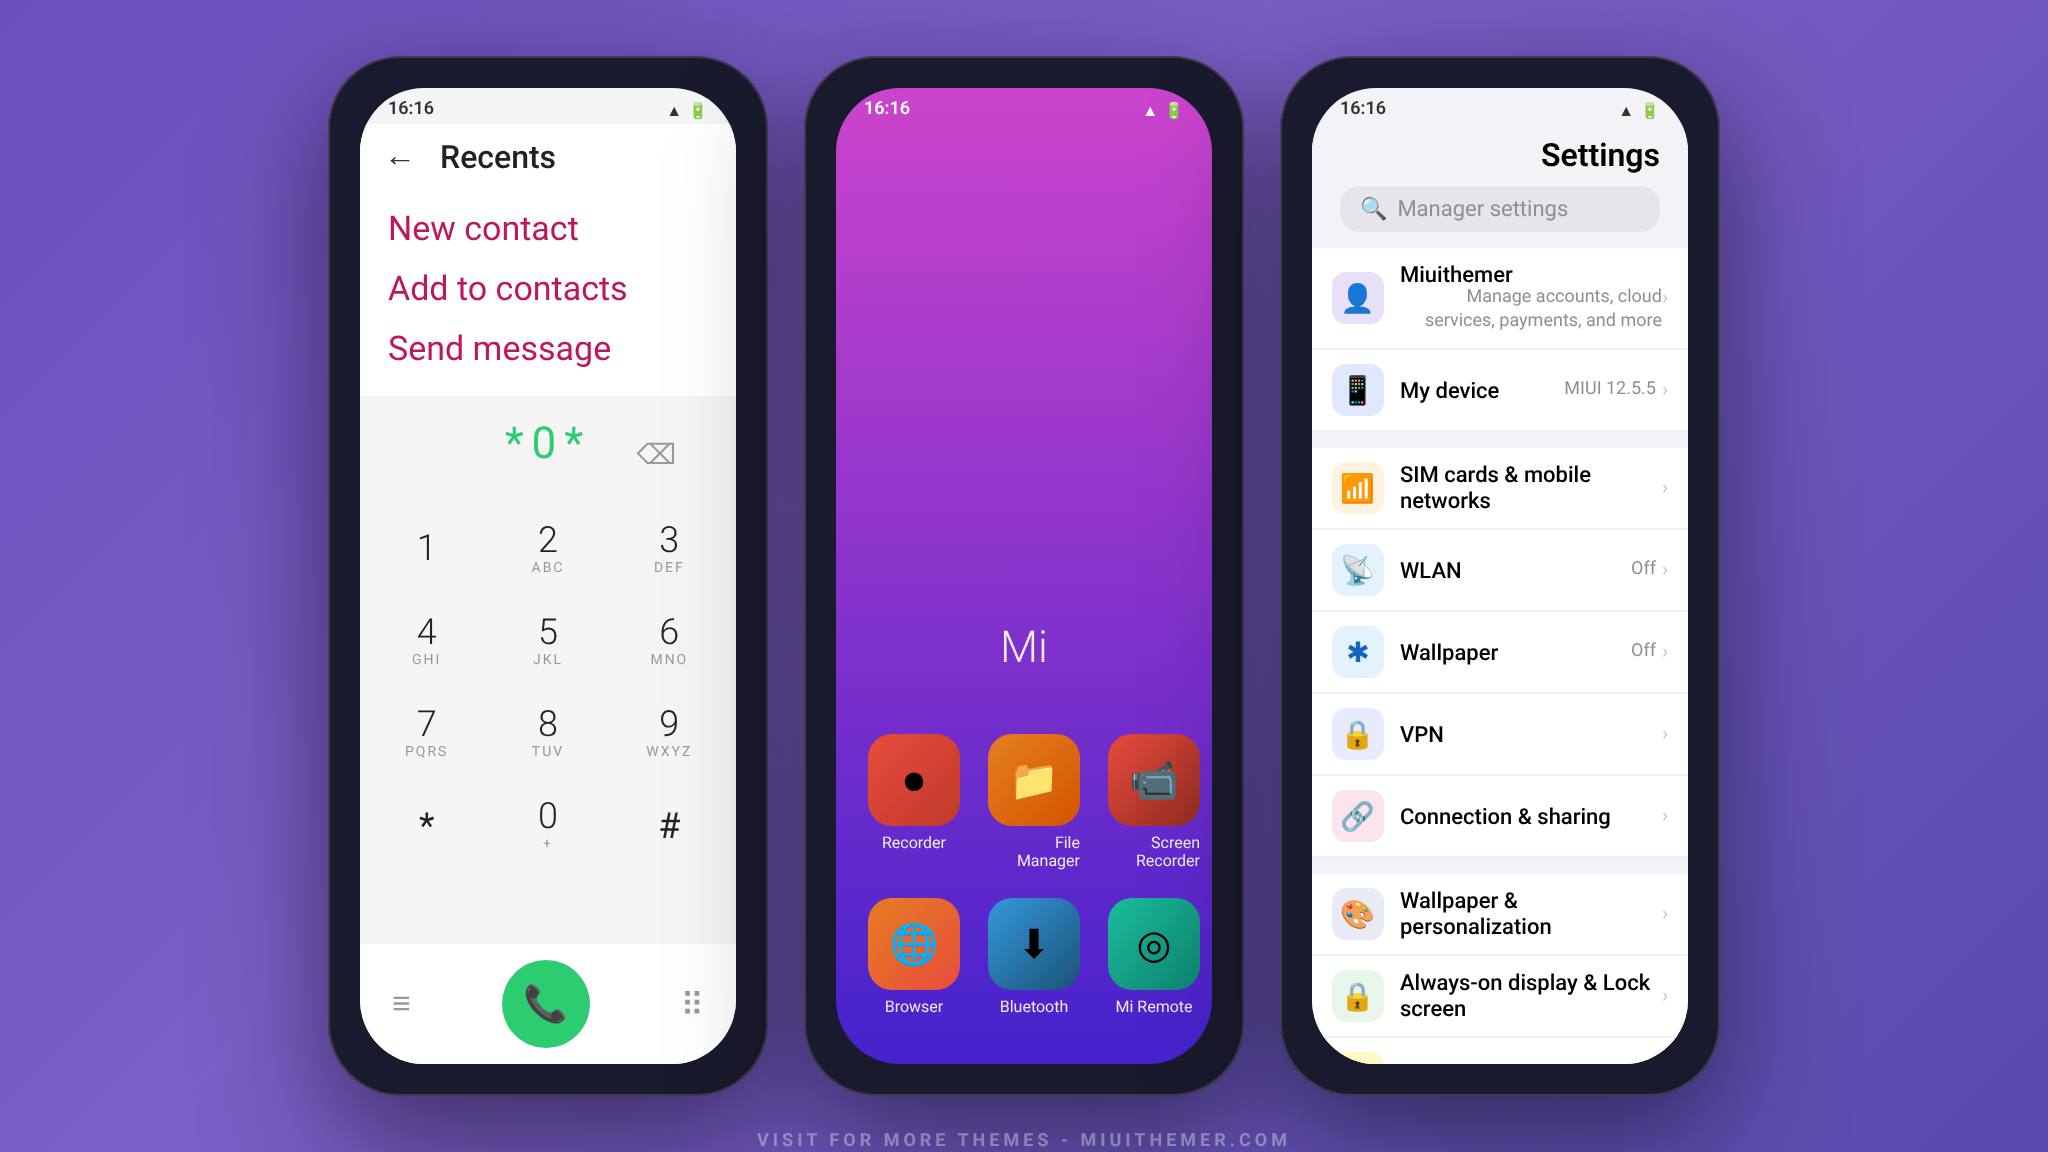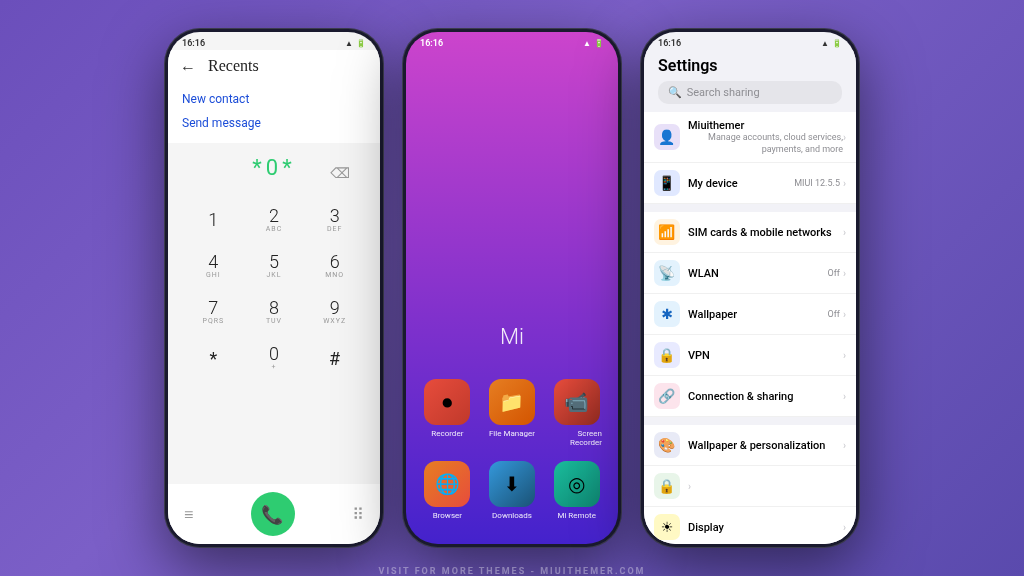--- a/index.html
+++ b/index.html
@@ -14,21 +14,21 @@
       font-family: 'Roboto', Arial, sans-serif;
       overflow: hidden;
     }
 
     
     .phone {
       width: 220px;
       height: 520px;
       background: #1a1a2e;
       border-radius: 36px;
-      padding: 4px;
+      padding: 16px;
       box-shadow: 0 20px 60px rgba(0,0,0,0.5), inset 0 0 0 1px rgba(255,255,255,0.15);
       position: relative;
     }
     .phone-inner {
       width: 100%;
       height: 100%;
       border-radius: 32px;
       overflow: hidden;
       background: #fff;
       position: relative;
@@ -68,30 +68,29 @@
     .back-arrow {
       font-size: 16px;
       color: #333;
       margin-right: 12px;
       cursor: pointer;
     }
     .phone1-title {
       font-size: 16px;
       font-weight: 500;
       color: #222;
-      font-family: Liberation Serif, serif;
     }
     .phone1-links {
       background: #fff;
       padding: 4px 14px 8px;
       flex-shrink: 0;
     }
     .phone1-link {
-      color: #1d4ed8;
-      font-size: 12px;
+      color: #be185d;
+      font-size: 17px;
       padding: 5px 0;
       display: block;
     }
     .dial-display {
       background: #f5f5f5;
       flex: 1;
       display: flex;
       flex-direction: column;
       align-items: center;
       justify-content: flex-start;
@@ -215,21 +214,21 @@
     
     .phone3 .phone-inner { background: #f2f2f7; }
     .settings-header {
       background: #f2f2f7;
       padding: 6px 14px 8px;
       flex-shrink: 0;
     }
     .settings-title {
       font-size: 16px;
       font-weight: 600;
-      text-align: left;
+      text-align: right;
       color: #000;
       margin-bottom: 6px;
     }
     .search-bar {
       background: #e5e5ea;
       border-radius: 10px;
       padding: 5px 10px;
       display: flex;
       align-items: center;
       gap: 5px;
@@ -307,20 +306,21 @@
         <span>▲</span>
         <span>🔋</span>
       </div>
     </div>
     <div class="phone1-header">
       <span class="back-arrow">←</span>
       <span class="phone1-title">Recents</span>
     </div>
     <div class="phone1-links">
       <span class="phone1-link">New contact</span>
+      <span class="phone1-link">Add to contacts</span>
       <span class="phone1-link">Send message</span>
     </div>
     <div class="dial-display">
       <div style="position:relative; width:100%; display:flex; align-items:center; justify-content:center;">
         <span class="dial-number">*0*</span>
         <span class="delete-icon">⌫</span>
       </div>
       <div class="keypad">
         <div class="key">
             <span class="key-num">1</span>
@@ -402,21 +402,21 @@
       <div class="app-icon-wrap">
         <div class="app-icon app-screenrec">📹</div>
         <span class="app-label">Screen Recorder</span>
       </div>
       <div class="app-icon-wrap">
         <div class="app-icon app-browser">🌐</div>
         <span class="app-label">Browser</span>
       </div>
       <div class="app-icon-wrap">
         <div class="app-icon app-downloads">⬇</div>
-        <span class="app-label">Downloads</span>
+        <span class="app-label">Bluetooth</span>
       </div>
       <div class="app-icon-wrap">
         <div class="app-icon app-miremote">◎</div>
         <span class="app-label">Mi Remote</span>
       </div>
     </div>
   </div>
 </div>
 
 <div class="phone phone3">
@@ -425,21 +425,21 @@
       <span>16:16</span>
       <div class="status-icons">
         <span>▲</span>
         <span>🔋</span>
       </div>
     </div>
     <div class="settings-header">
       <div class="settings-title">Settings</div>
       <div class="search-bar">
         <span class="search-icon">🔍</span>
-        <span class="search-placeholder">Search sharing</span>
+        <span class="search-placeholder">Manager settings</span>
       </div>
     </div>
     <div class="settings-list">
 
       <div class="settings-item">
         <div class="settings-item-icon" style="background:#e8e0f8;">👤</div>
         <div class="settings-item-content">
           <div class="settings-item-title">Miuithemer</div>
           <div class="settings-item-subtitle">Manage accounts, cloud services, payments, and more</div>
         </div>
@@ -520,20 +520,23 @@
         <div class="settings-item-content">
           <div class="settings-item-title">Wallpaper &amp; personalization</div>
         </div>
         <div class="settings-item-right">
           <span class="chevron">›</span>
         </div>
       </div>
 
       <div class="settings-item">
         <div class="settings-item-icon" style="background:#e8f5e9;">🔒</div>
+        <div class="settings-item-content">
+          <div class="settings-item-title">Always-on display &amp; Lock screen</div>
+        </div>
         <div class="settings-item-right">
           <span class="chevron">›</span>
         </div>
       </div>
 
       <div class="settings-item">
         <div class="settings-item-icon" style="background:#fff9c4;">☀</div>
         <div class="settings-item-content">
           <div class="settings-item-title">Display</div>
         </div>

